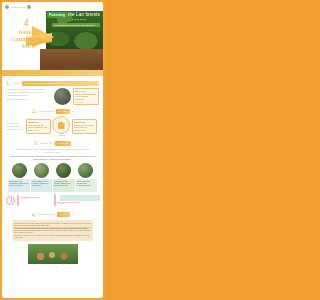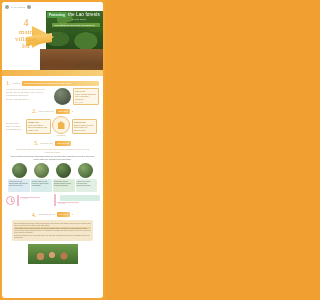--- a/index.html
+++ b/index.html
@@ -215,22 +215,22 @@
 
       <div class="titlebadge">Protecting</div>
       <div class="titlemain">the Lao forests</div>
       <div class="titlesub">a field guide</div>
       <div class="titlestrip">
         <span>Understanding forest land management</span>
       </div>
 
       <div class="bigq">
         <span class="n">4</span>
-        <span class="w">main</span>
-        <span class="w">villages</span>
+        <span class="w">basic</span>
+        <span class="w">community</span>
         <span class="w">for</span>
       </div>
 
       <div class="soilband"></div>
     </div>
 
     <div class="sec">
       <div class="s1">
         <span class="secnum">1.</span>
         <span class="muted">What is</span>

